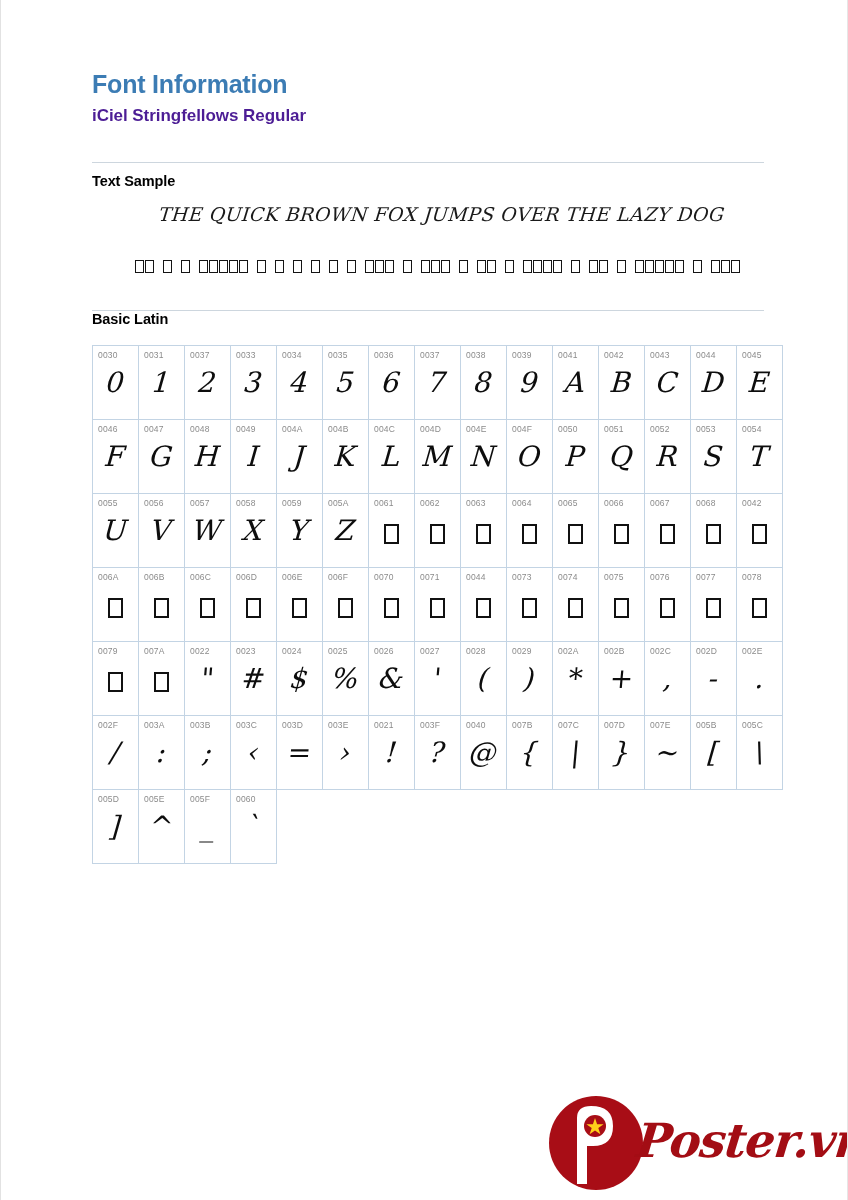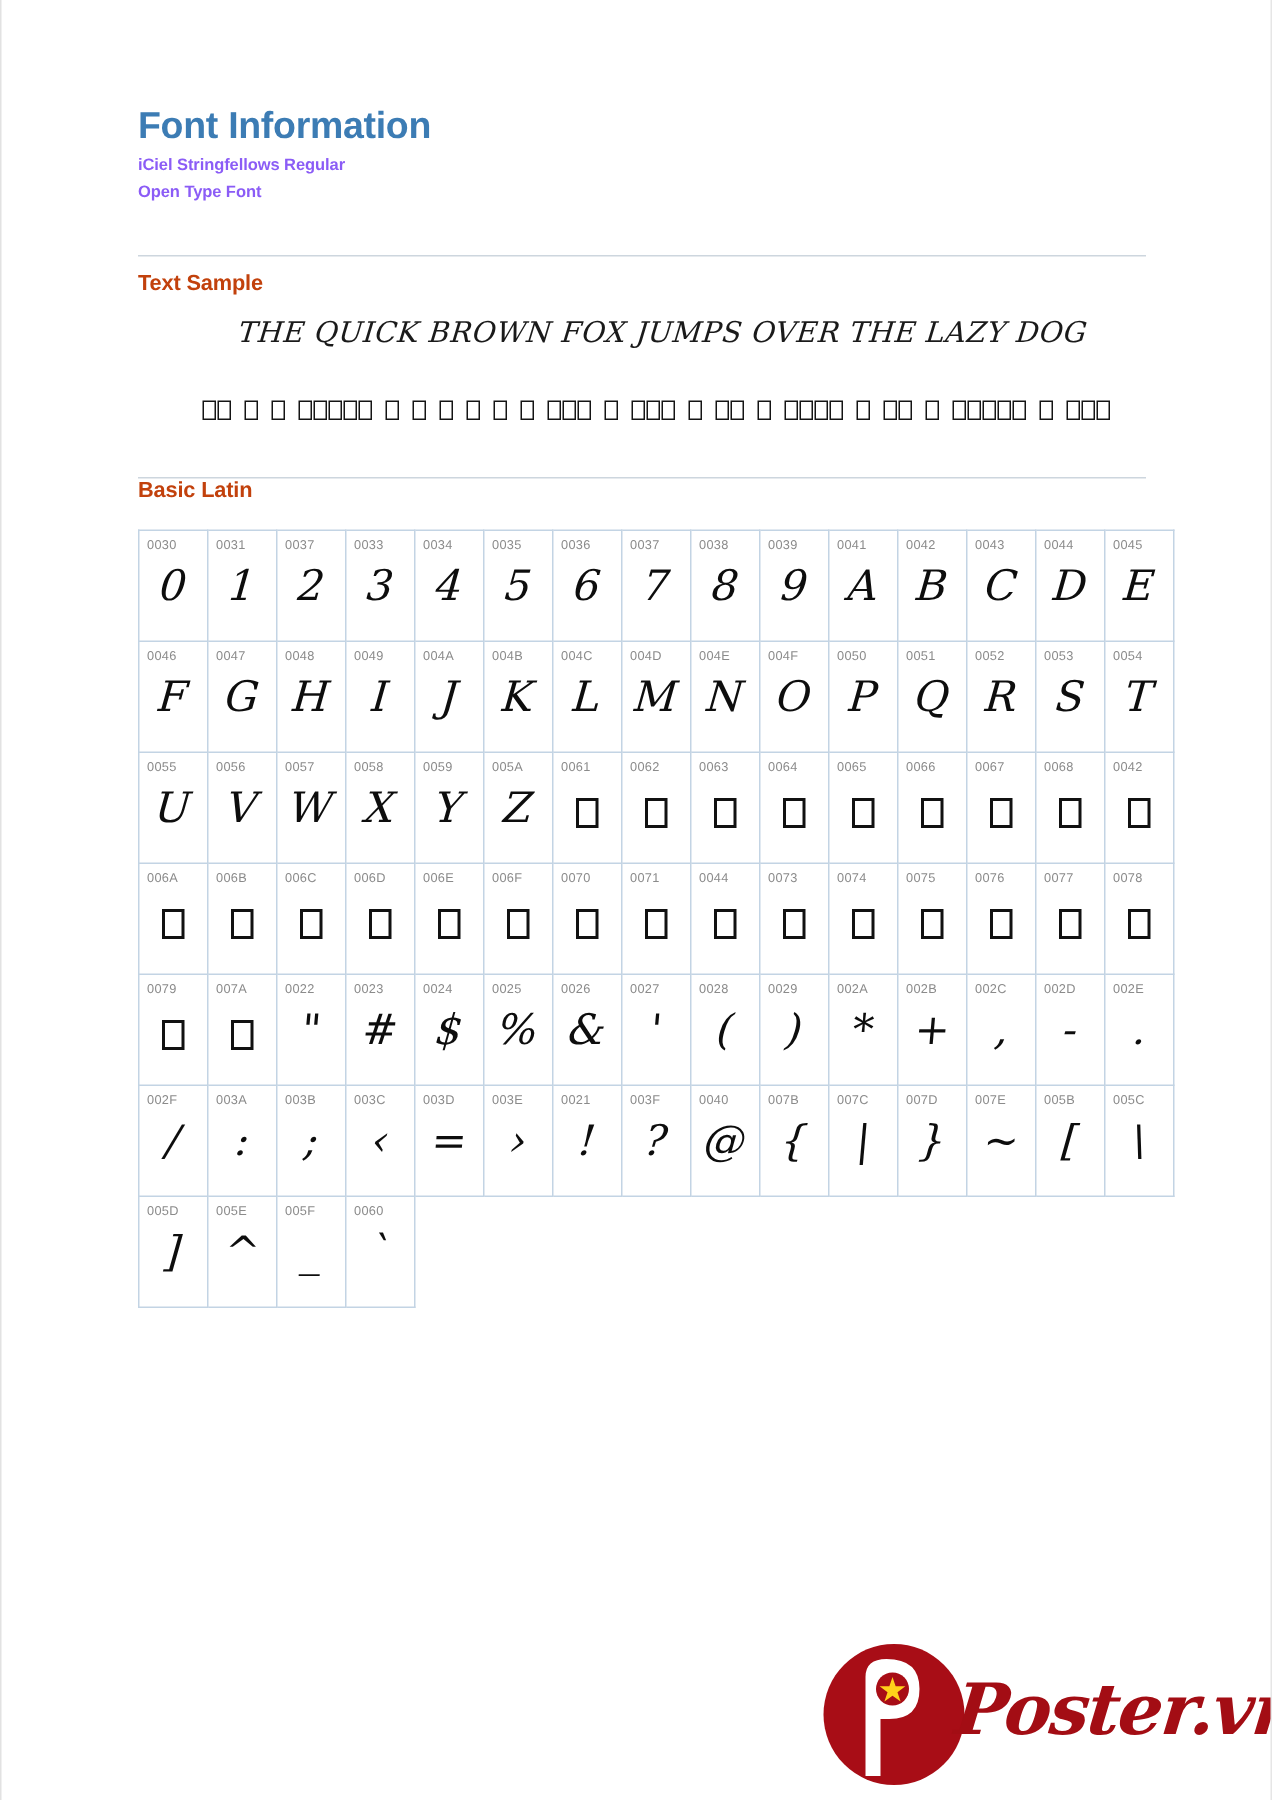--- a/index.html
+++ b/index.html
@@ -35,38 +35,38 @@
     font-size: 25px;
     font-weight: bold;
     color: #3c7cb4;
     letter-spacing: -0.2px;
     line-height: 1.12;
   }
   .meta-lines {
     margin-top: 4px;
   }
   .meta-line {
-    font-size: 11px;
+    font-size: 17px;
     font-weight: bold;
-    color: #8b5cf6;
+    color: #4c1d95;
     line-height: 1.62;
     letter-spacing: -0.05px;
     white-space: nowrap;
   }
 
   
   .rule {
     height: 1px;
     background: #cdd6de;
     width: 100%;
   }
   .section-head {
     font-size: 14.5px;
     font-weight: bold;
-    color: #c2410c;
+    color: #000000;
     letter-spacing: -0.1px;
   }
   .sec-text-sample-rule { margin-top: 32px; }
   .sec-text-sample-head { margin-top: 10px; }
   .sec-basic-latin-rule { margin-top: 36px; }
   .sec-basic-latin-head { }
 
   
   .sample-script {
     margin-top: 14px;
@@ -198,21 +198,20 @@
 <body>
 
 <div class="page">
 
   <div class="content">
 
     <h1 class="doc-title">Font Information</h1>
 
     <div class="meta-lines">
       <div class="meta-line">iCiel Stringfellows Regular</div>
-      <div class="meta-line">Open Type Font</div>
     </div>
 
     <div class="rule sec-text-sample-rule"></div>
     <div class="section-head sec-text-sample-head">Text Sample</div>
 
     <div class="sample-script">THE QUICK BROWN FOX JUMPS OVER THE LAZY DOG</div>
     <div class="sample-tofu"><span class="tofu-box"></span><span class="tofu-box"></span><span class="tofu-space"></span><span class="tofu-box"></span><span class="tofu-space"></span><span class="tofu-box"></span><span class="tofu-space"></span><span class="tofu-box"></span><span class="tofu-box"></span><span class="tofu-box"></span><span class="tofu-box"></span><span class="tofu-box"></span><span class="tofu-space"></span><span class="tofu-box"></span><span class="tofu-space"></span><span class="tofu-box"></span><span class="tofu-space"></span><span class="tofu-box"></span><span class="tofu-space"></span><span class="tofu-box"></span><span class="tofu-space"></span><span class="tofu-box"></span><span class="tofu-space"></span><span class="tofu-box"></span><span class="tofu-space"></span><span class="tofu-box"></span><span class="tofu-box"></span><span class="tofu-box"></span><span class="tofu-space"></span><span class="tofu-box"></span><span class="tofu-space"></span><span class="tofu-box"></span><span class="tofu-box"></span><span class="tofu-box"></span><span class="tofu-space"></span><span class="tofu-box"></span><span class="tofu-space"></span><span class="tofu-box"></span><span class="tofu-box"></span><span class="tofu-space"></span><span class="tofu-box"></span><span class="tofu-space"></span><span class="tofu-box"></span><span class="tofu-box"></span><span class="tofu-box"></span><span class="tofu-box"></span><span class="tofu-space"></span><span class="tofu-box"></span><span class="tofu-space"></span><span class="tofu-box"></span><span class="tofu-box"></span><span class="tofu-space"></span><span class="tofu-box"></span><span class="tofu-space"></span><span class="tofu-box"></span><span class="tofu-box"></span><span class="tofu-box"></span><span class="tofu-box"></span><span class="tofu-box"></span><span class="tofu-space"></span><span class="tofu-box"></span><span class="tofu-space"></span><span class="tofu-box"></span><span class="tofu-box"></span><span class="tofu-box"></span></div>
 
     <div class="rule sec-basic-latin-rule"></div>
     <div class="section-head sec-basic-latin-head">Basic Latin</div>

